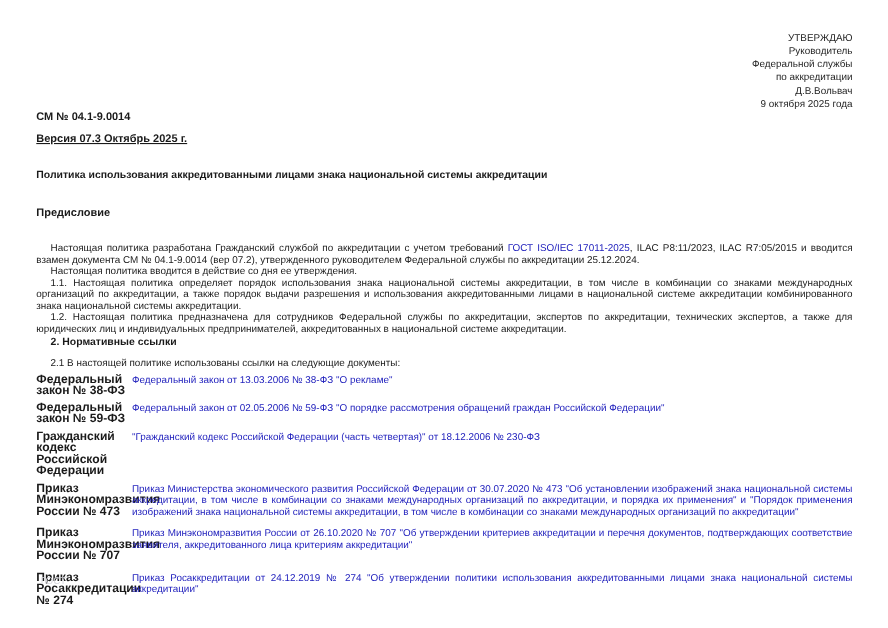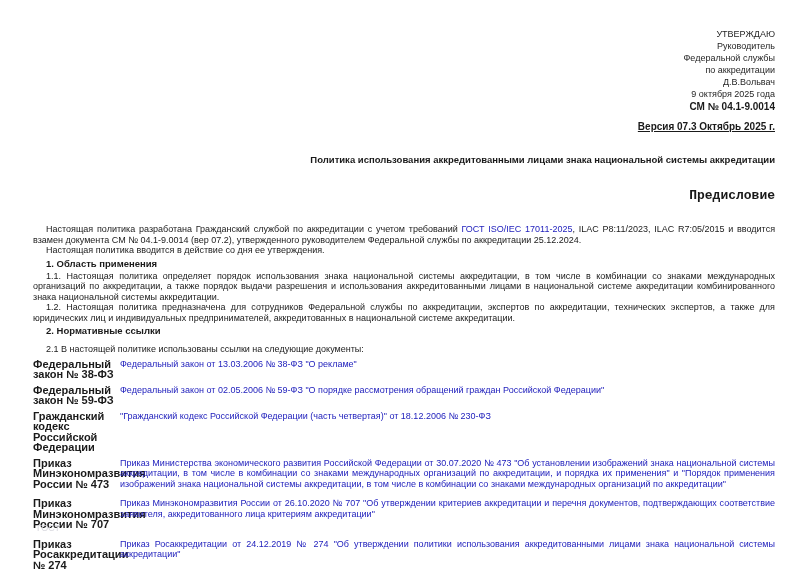--- a/index.html
+++ b/index.html
@@ -8,25 +8,25 @@
     width:807px; height:571px;
     font-family:"Liberation Sans", sans-serif;
     color:#1a1a1a;
     overflow:hidden;
   }
   .page { position:relative; width:807px; height:433px; background:#fff; }
   .content { padding:28px 32px 0 33px; }
 
   .approval { text-align:right; font-size:9px; line-height:12px; color:#1f1f1f; }
 
-  .center { text-align:right; font-weight:bold; }
+  .center { text-align:left; font-weight:bold; }
   .doc-number   { font-size:10px; margin-top:1px; }
   .version      { font-size:10px; margin-top:9px;text-decoration:underline; }
   .doc-title    { font-size:9.5px; margin-top:22px; }
-  .preface-head { font-size:13px; margin-top:23px;font-family:Liberation Mono, monospace; }
+  .preface-head { font-size:10px; margin-top:23px; }
 
   .body-text { font-size:9px; line-height:10.5px; text-align:justify; }
   .indent { text-indent:13px; }
   .first-para { margin-top:21px; }
 
   .sec-heading {
     font-size:9.5px; font-weight:bold;
     text-indent:13px; line-height:11px;
     margin-top:2px; margin-bottom:2px;
   }
@@ -66,21 +66,20 @@
     </div>
 
     <div class="center doc-number">СМ № 04.1-9.0014</div>
     <div class="center version">Версия 07.3 Октябрь 2025 г.</div>
     <div class="center doc-title">Политика использования аккредитованными лицами знака национальной системы аккредитации</div>
     <div class="center preface-head">Предисловие</div>
 
     <p class="body-text indent first-para"><span>Настоящая политика разработана Гражданский службой по аккредитации с учетом требований </span><a class="doc-link">ГОСТ ISO/IEC 17011-2025</a><span>, ILAC P8:11/2023, ILAC R7:05/2015 и вводится взамен документа СМ № 04.1-9.0014 (вер 07.2), утвержденного руководителем Федеральной службы по аккредитации 25.12.2024.</span></p>
     <p class="body-text indent">Настоящая политика вводится в действие со дня ее утверждения.</p>
 
-    <div class="sec-heading">1. Область применения</div>
     <p class="body-text indent">1.1. Настоящая политика определяет порядок использования знака национальной системы аккредитации, в том числе в комбинации со знаками международных организаций по аккредитации, а также порядок выдачи разрешения и использования аккредитованными лицами в национальной системе аккредитации комбинированного знака национальной системы аккредитации.</p>
     <p class="body-text indent">1.2. Настоящая политика предназначена для сотрудников Федеральной службы по аккредитации, экспертов по аккредитации, технических экспертов, а также для юридических лиц и индивидуальных предпринимателей, аккредитованных в национальной системе аккредитации.</p>
 
     <div class="sec-heading">2. Нормативные ссылки</div>
     <p class="body-text indent sec2-intro">2.1 В настоящей политике использованы ссылки на следующие документы:</p>
 
     <div class="ref-table">
       <div class="ref-row">
         <div class="ref-label">Федеральный закон № 38-ФЗ</div>
         <div class="ref-value">Федеральный закон от 13.03.2006 № 38-ФЗ "О рекламе"</div>

